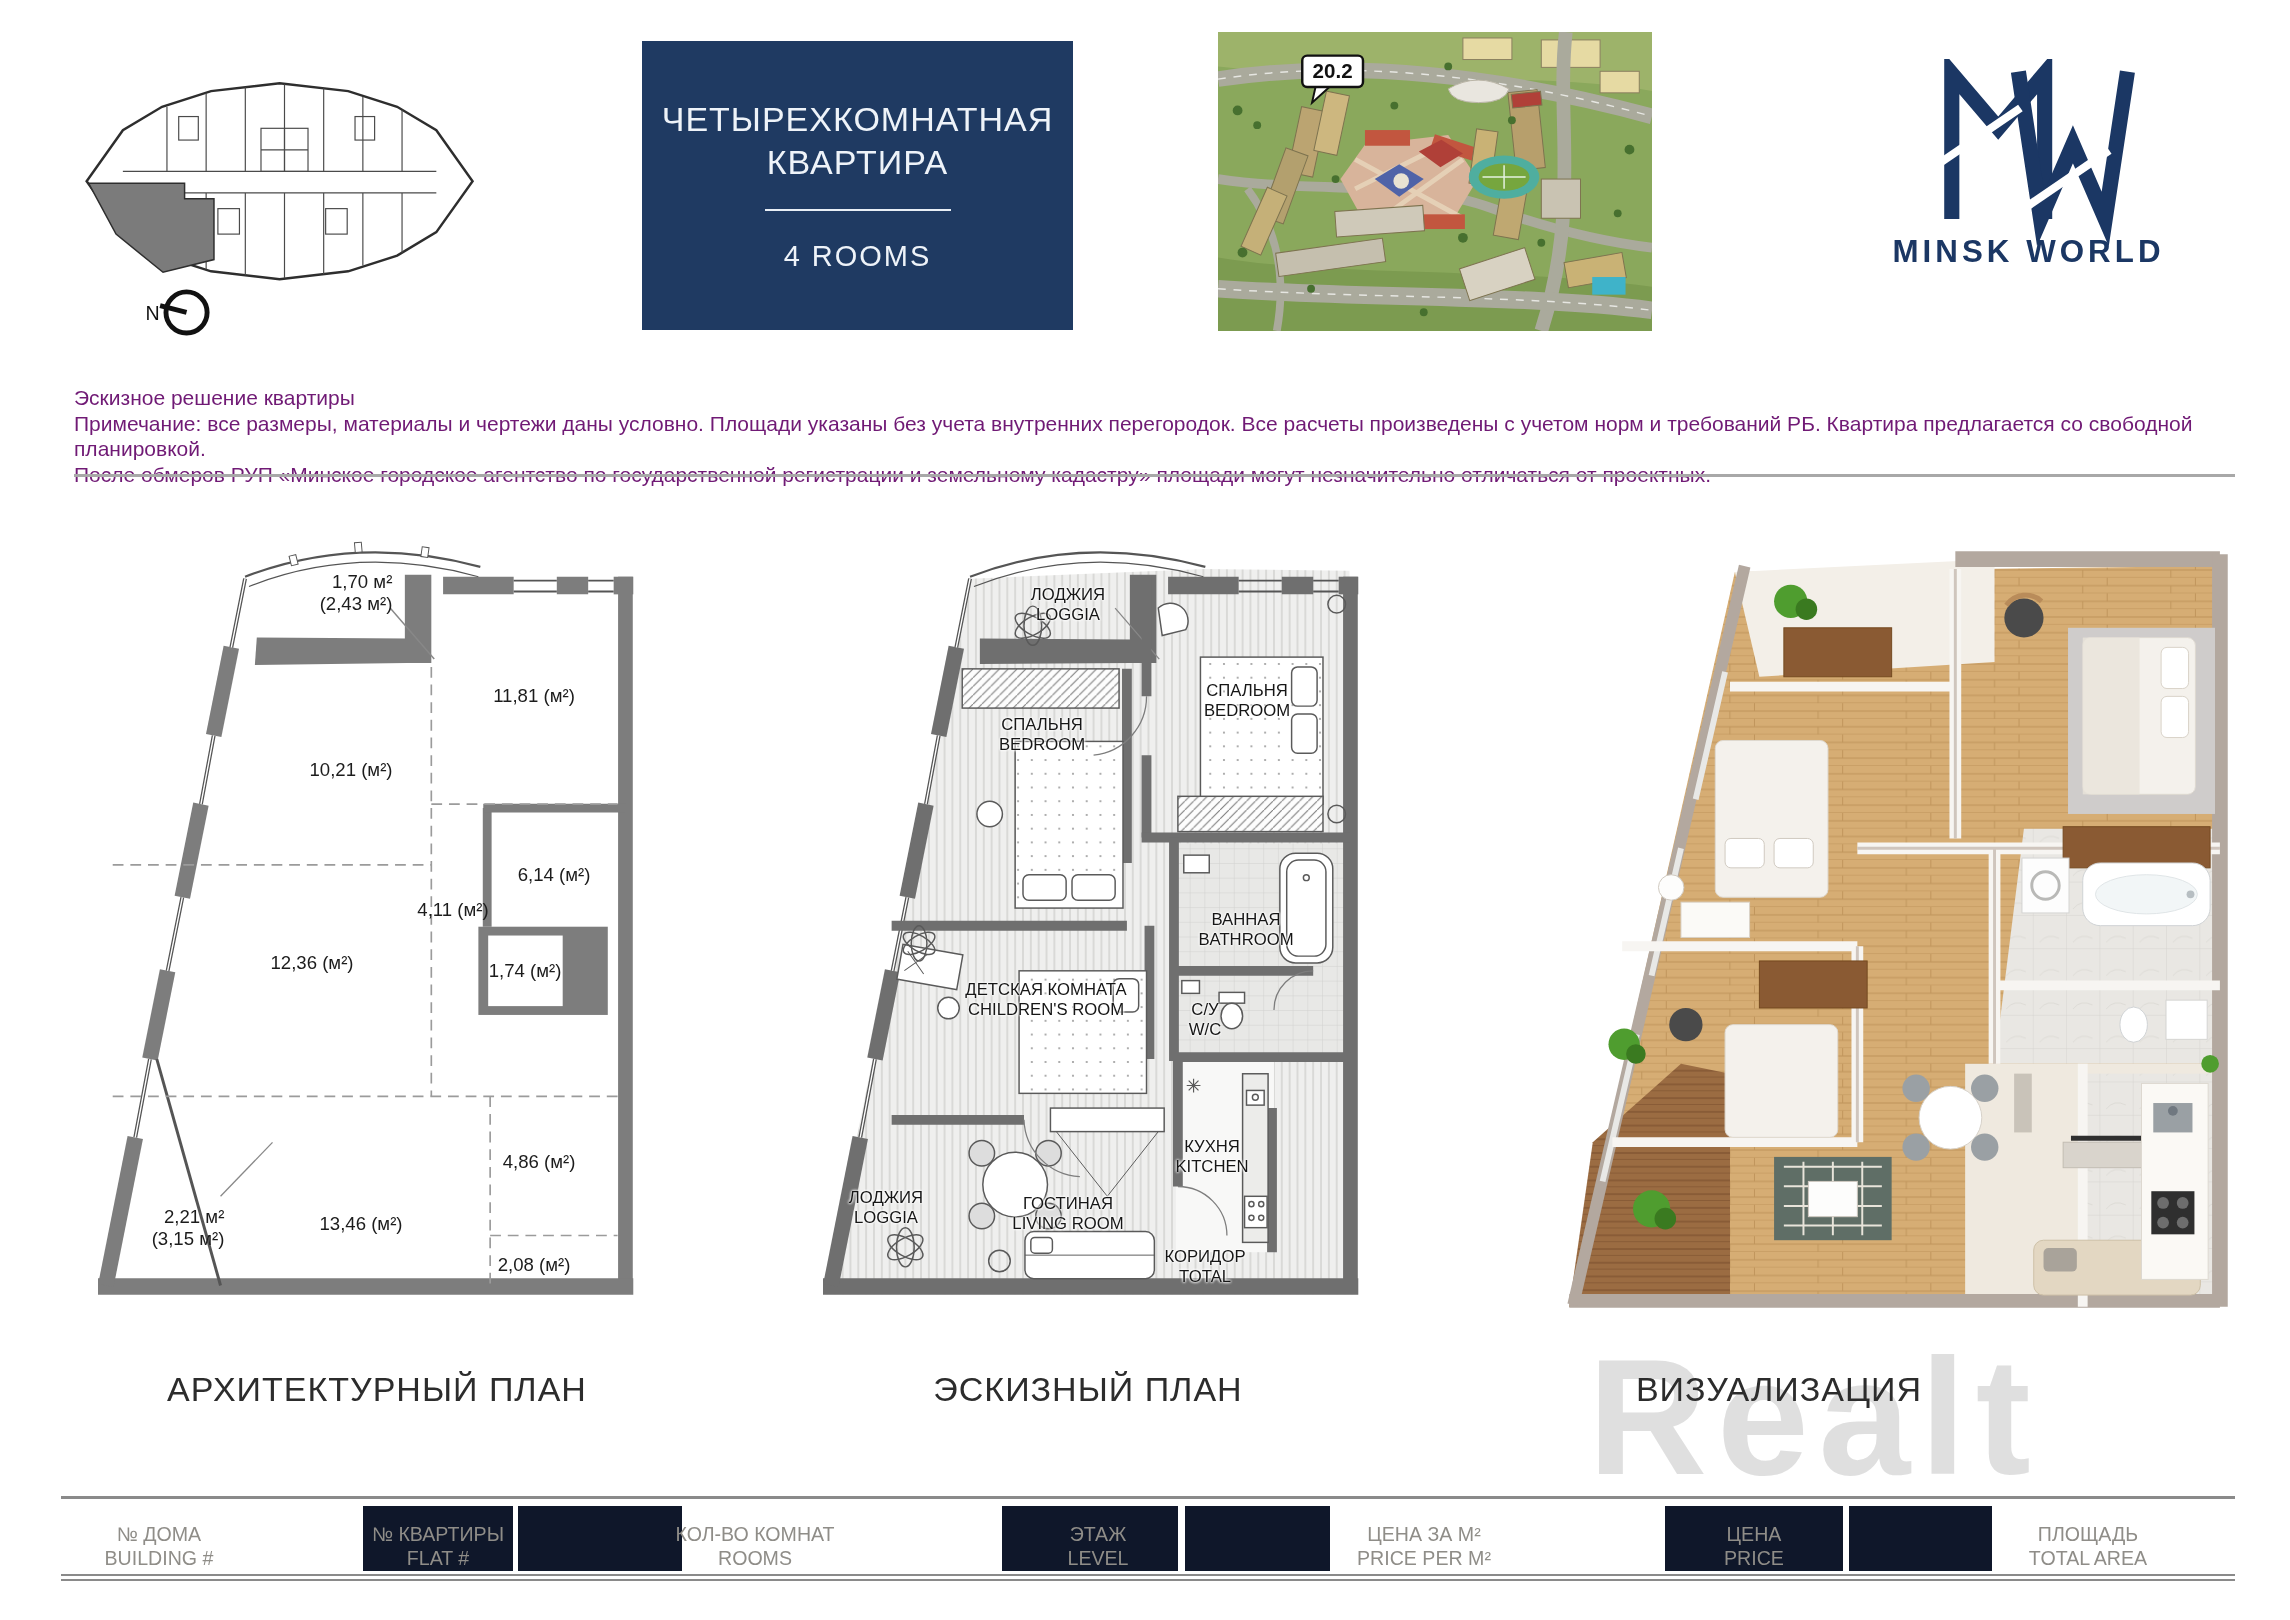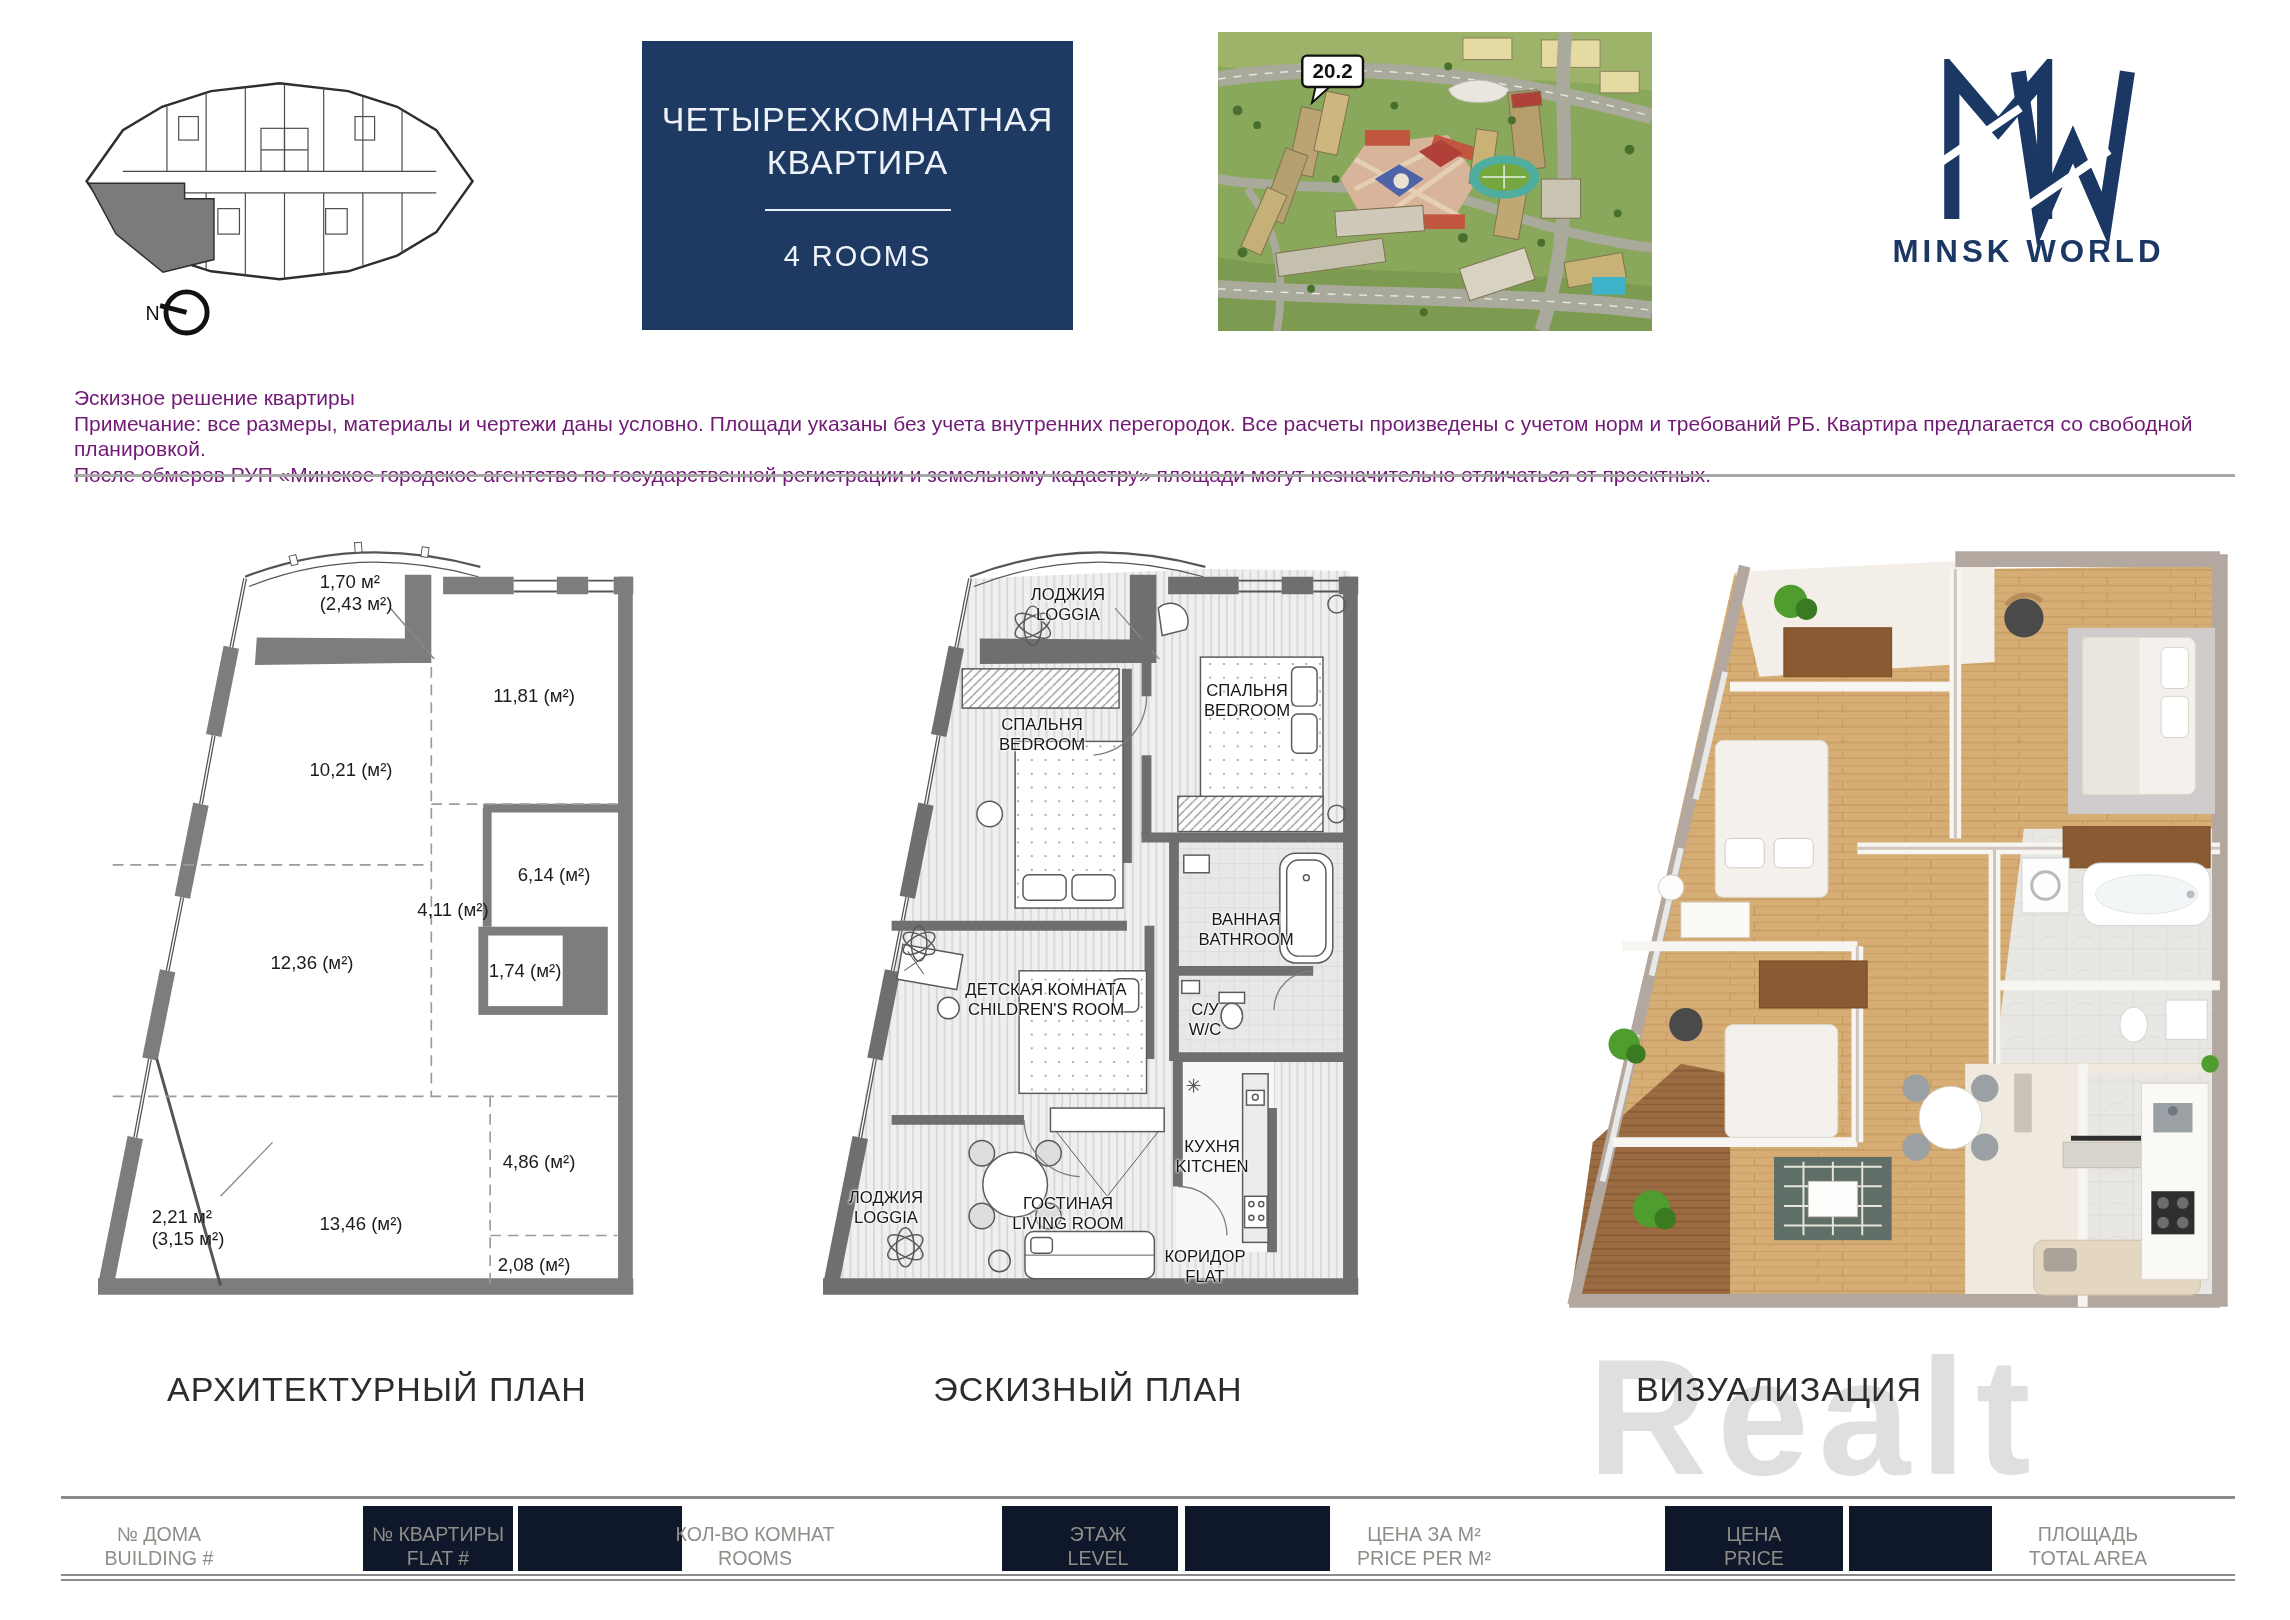--- a/index.html
+++ b/index.html
@@ -27,21 +27,21 @@
   
   #disclaimer { left:74px; top:385px; width:2166px; color:#701a75; font-size:21px; line-height:25.5px; }
   #rule-top { left:74px; top:474px; width:2161px; height:2.9px; background:#a8a8a8; }
 
   
   .plan-wrap { position:absolute; }
   #arch-plan { left:98px; top:510px; width:549px; height:804px; }
   #sketch-plan { left:823px; top:510px; width:549px; height:804px; }
   #viz-plan { left:1534px; top:515px; width:730px; height:838px; }
 
-  .area-label { position:absolute; transform:translate(-50%,-50%); text-align:left;
+  .area-label { position:absolute; transform:translate(-50%,-50%); text-align:right;
     font-size:18.6px; line-height:21.6px; color:#1c1c1c; white-space:nowrap; }
   .room-label { position:absolute; transform:translate(-50%,-50%); text-align:center;
     font-size:16.7px; line-height:19.6px; color:#161616; white-space:nowrap;
     text-shadow:0 0 2.9px #fff,0 0 2.9px #fff,0 0 2.9px #fff; }
 
   .caption { position:absolute; top:1370px; width:490px; text-align:center;
     font-size:34px; letter-spacing:1px; color:#2c2c2c; z-index:3; }
   #caption-arch { left:132px; }
   #caption-sketch { left:843px; }
   #caption-viz { left:1534px; }
@@ -467,21 +467,21 @@
         <div class="room-label" style="left: 63px; top: 698px;">
           <div>ЛОДЖИЯ</div>
           <div>LOGGIA</div>
         </div>
         <div class="room-label" style="left: 245px; top: 704px;">
           <div>ГОСТИНАЯ</div>
           <div>LIVING ROOM</div>
         </div>
         <div class="room-label" style="left: 382px; top: 757px;">
           <div>КОРИДОР</div>
-          <div>FLAT</div>
+          <div>TOTAL</div>
         </div>
       </div>
   </div>
 
   <div id="viz-plan" class="plan-wrap">
     <svg width="730" height="838" viewBox="0 0 745 855">
       <defs>
         <pattern id="wood" width="90" height="16" patternUnits="userSpaceOnUse">
           <rect width="90" height="16" fill="#d6ad74"></rect>
           <path d="M0,8 H90 M0,16 H90" stroke="#c69c63" stroke-width="1.5"></path>

